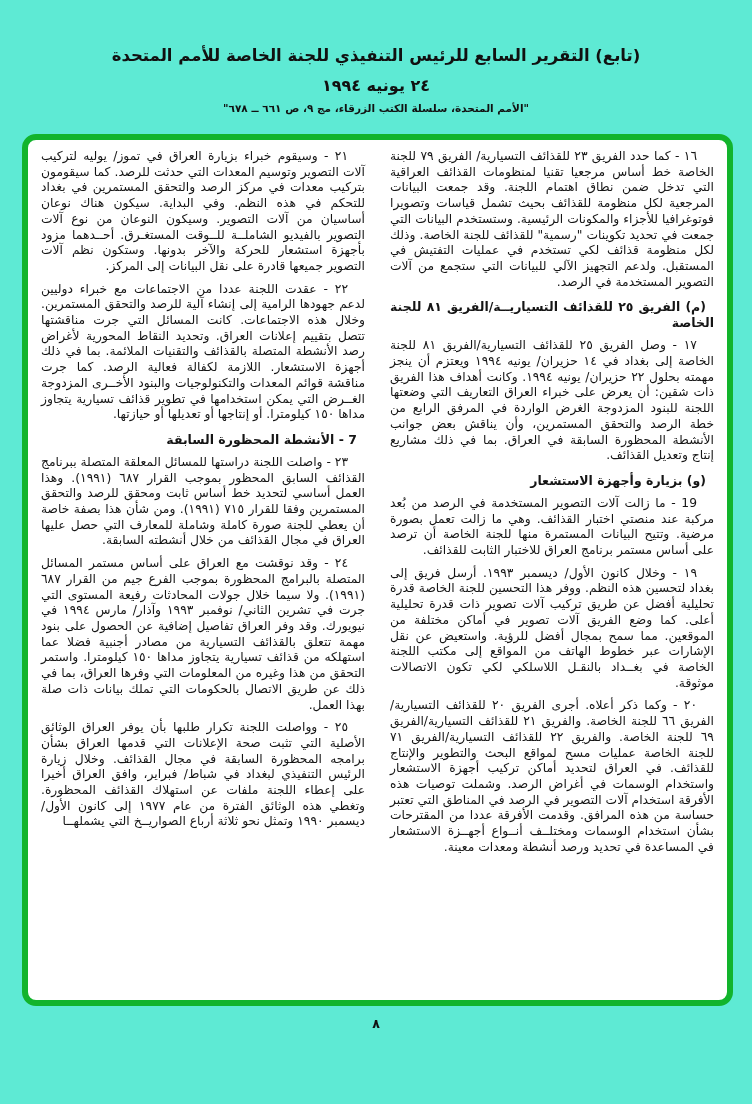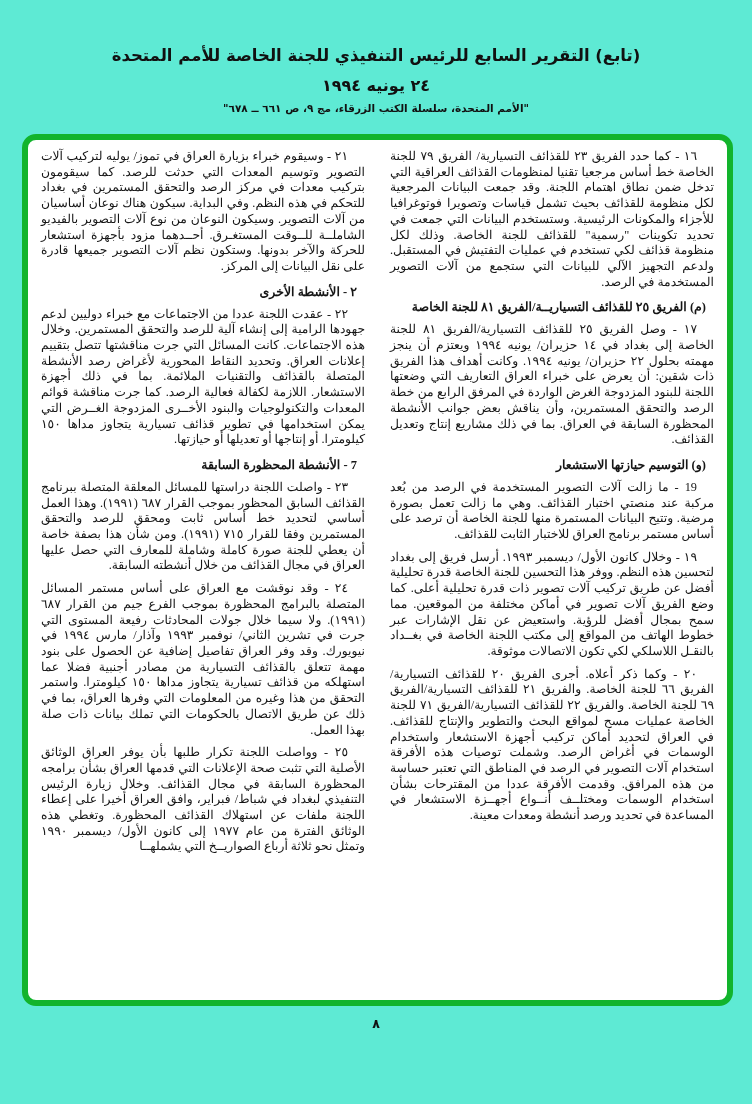--- a/index.html
+++ b/index.html
@@ -57,21 +57,20 @@
     background: #ffffff;
   }
   .col {
     flex: 1 1 0;
     min-width: 0;
     color: #151515;
     font-size: 12.3px;
     line-height: 15.7px;
     text-align: justify;
     direction: rtl;
-    font-family: Liberation Serif, serif;
   }
   .col p {
     margin: 0 0 7px 0;
     text-indent: 17px;
   }
   .col h3 {
     margin: 9px 0 7px 0;
     font-size: 12.5px;
     line-height: 16px;
     font-weight: bold;
@@ -101,29 +100,28 @@
     <div class="doc-date">٢٤ يونيه ١٩٩٤</div>
     <div class="doc-source">"الأمم المتحدة، سلسلة الكتب الزرقاء، مج ٩، ص ٦٦١ ــ ٦٧٨"</div>
   </div>
 
   <div class="content-box" dir="rtl" style="border-color: rgb(18, 180, 44);">
 
     <div class="col">
       <p>١٦ - كما حدد الفريق ٢٣ للقذائف التسيارية/ الفريق ٧٩ للجنة الخاصة خط أساس مرجعيا تقنيا لمنظومات القذائف العراقية التي تدخل ضمن نطاق اهتمام اللجنة. وقد جمعت البيانات المرجعية لكل منظومة للقذائف بحيث تشمل قياسات وتصويرا فوتوغرافيا للأجزاء والمكونات الرئيسية. وستستخدم البيانات التي جمعت في تحديد تكوينات "رسمية" للقذائف للجنة الخاصة. وذلك لكل منظومة قذائف لكي تستخدم في عمليات التفتيش في المستقبل. ولدعم التجهيز الآلي للبيانات التي ستجمع من آلات التصوير المستخدمة في الرصد.</p>
       <h3>(م)  الفريق ٢٥ للقذائف التسياريــة/الفريق ٨١ للجنة الخاصة</h3>
       <p>١٧ - وصل الفريق ٢٥ للقذائف التسيارية/الفريق ٨١ للجنة الخاصة إلى بغداد في ١٤ حزيران/ يونيه ١٩٩٤ ويعتزم أن ينجز مهمته بحلول ٢٢ حزيران/ يونيه ١٩٩٤. وكانت أهداف هذا الفريق ذات شقين: أن يعرض على خبراء العراق التعاريف التي وضعتها اللجنة للبنود المزدوجة الغرض الواردة في المرفق الرابع من خطة الرصد والتحقق المستمرين، وأن يناقش بعض جوانب الأنشطة المحظورة السابقة في العراق. بما في ذلك مشاريع إنتاج وتعديل القذائف.</p>
-      <h3>(و)  التوسيم حيازتها الاستشعار</h3>
+      <h3>(و)  بزيارة وأجهزة الاستشعار</h3>
       <p>19 - ما زالت آلات التصوير المستخدمة في الرصد من بُعد مركبة عند منصتي اختبار القذائف. وهي ما زالت تعمل بصورة مرضية. وتتيح البيانات المستمرة منها للجنة الخاصة أن ترصد على أساس مستمر برنامج العراق للاختبار الثابت للقذائف.</p>
       <p>١٩ - وخلال كانون الأول/ ديسمبر ١٩٩٣. أرسل فريق إلى بغداد لتحسين هذه النظم. ووفر هذا التحسين للجنة الخاصة قدرة تحليلية أفضل عن طريق تركيب آلات تصوير ذات قدرة تحليلية أعلى. كما وضع الفريق آلات تصوير في أماكن مختلفة من الموقعين. مما سمح بمجال أفضل للرؤية. واستعيض عن نقل الإشارات عبر خطوط الهاتف من المواقع إلى مكتب اللجنة الخاصة في بغــداد بالنقـل اللاسلكي لكي تكون الاتصالات موثوقة.</p>
       <p>٢٠ - وكما ذكر أعلاه. أجرى الفريق ٢٠ للقذائف التسيارية/الفريق ٦٦ للجنة الخاصة. والفريق ٢١ للقذائف التسيارية/الفريق ٦٩ للجنة الخاصة. والفريق ٢٢ للقذائف التسيارية/الفريق ٧١ للجنة الخاصة عمليات مسح لمواقع البحث والتطوير والإنتاج للقذائف. في العراق لتحديد أماكن تركيب أجهزة الاستشعار واستخدام الوسمات في أغراض الرصد. وشملت توصيات هذه الأفرقة استخدام آلات التصوير في الرصد في المناطق التي تعتبر حساسة من هذه المرافق. وقدمت الأفرقة عددا من المقترحات بشأن استخدام الوسمات ومختلــف أنــواع أجهــزة الاستشعار في المساعدة في تحديد ورصد أنشطة ومعدات معينة.</p>
     </div>
 
     <div class="col">
       <p>٢١ - وسيقوم خبراء بزيارة العراق في تموز/ يوليه لتركيب آلات التصوير وتوسيم المعدات التي حدثت للرصد. كما سيقومون بتركيب معدات في مركز الرصد والتحقق المستمرين في بغداد للتحكم في هذه النظم. وفي البداية. سيكون هناك نوعان أساسيان من آلات التصوير. وسيكون النوعان من نوع آلات التصوير بالفيديو الشاملــة للــوقت المستغـرق. أحــدهما مزود بأجهزة استشعار للحركة والآخر بدونها. وستكون نظم آلات التصوير جميعها قادرة على نقل البيانات إلى المركز.</p>
-      <h3>٢ - الأنشطة الأخرى</h3>
       <p>٢٢ - عقدت اللجنة عددا من الاجتماعات مع خبراء دوليين لدعم جهودها الرامية إلى إنشاء آلية للرصد والتحقق المستمرين. وخلال هذه الاجتماعات. كانت المسائل التي جرت مناقشتها تتصل بتقييم إعلانات العراق. وتحديد النقاط المحورية لأغراض رصد الأنشطة المتصلة بالقذائف والتقنيات الملائمة. بما في ذلك أجهزة الاستشعار. اللازمة لكفالة فعالية الرصد. كما جرت مناقشة قوائم المعدات والتكنولوجيات والبنود الأخــرى المزدوجة الغــرض التي يمكن استخدامها في تطوير قذائف تسيارية يتجاوز مداها ١٥٠ كيلومترا. أو إنتاجها أو تعديلها أو حيازتها.</p>
       <h3>7 - الأنشطة المحظورة السابقة</h3>
       <p>٢٣ - واصلت اللجنة دراستها للمسائل المعلقة المتصلة ببرنامج القذائف السابق المحظور بموجب القرار ٦٨٧ (١٩٩١). وهذا العمل أساسي لتحديد خط أساس ثابت ومحقق للرصد والتحقق المستمرين وفقا للقرار ٧١٥ (١٩٩١). ومن شأن هذا بصفة خاصة أن يعطي للجنة صورة كاملة وشاملة للمعارف التي حصل عليها العراق في مجال القذائف من خلال أنشطته السابقة.</p>
       <p>٢٤ - وقد نوقشت مع العراق على أساس مستمر المسائل المتصلة بالبرامج المحظورة بموجب الفرع جيم من القرار ٦٨٧ (١٩٩١). ولا سيما خلال جولات المحادثات رفيعة المستوى التي جرت في تشرين الثاني/ نوفمبر ١٩٩٣ وآذار/ مارس ١٩٩٤ في نيويورك. وقد وفر العراق تفاصيل إضافية عن الحصول على بنود مهمة تتعلق بالقذائف التسيارية من مصادر أجنبية فضلا عما استهلكه من قذائف تسيارية يتجاوز مداها ١٥٠ كيلومترا. واستمر التحقق من هذا وغيره من المعلومات التي وفرها العراق، بما في ذلك عن طريق الاتصال بالحكومات التي تملك بيانات ذات صلة بهذا العمل.</p>
       <p>٢٥ - وواصلت اللجنة تكرار طلبها بأن يوفر العراق الوثائق الأصلية التي تثبت صحة الإعلانات التي قدمها العراق بشأن برامجه المحظورة السابقة في مجال القذائف. وخلال زيارة الرئيس التنفيذي لبغداد في شباط/ فبراير، وافق العراق أخيرا على إعطاء اللجنة ملفات عن استهلاك القذائف المحظورة. وتغطي هذه الوثائق الفترة من عام ١٩٧٧ إلى كانون الأول/ ديسمبر ١٩٩٠ وتمثل نحو ثلاثة أرباع الصواريــخ التي يشملهــا</p>
     </div>
 
   </div>
 
   <div class="page-footer">

